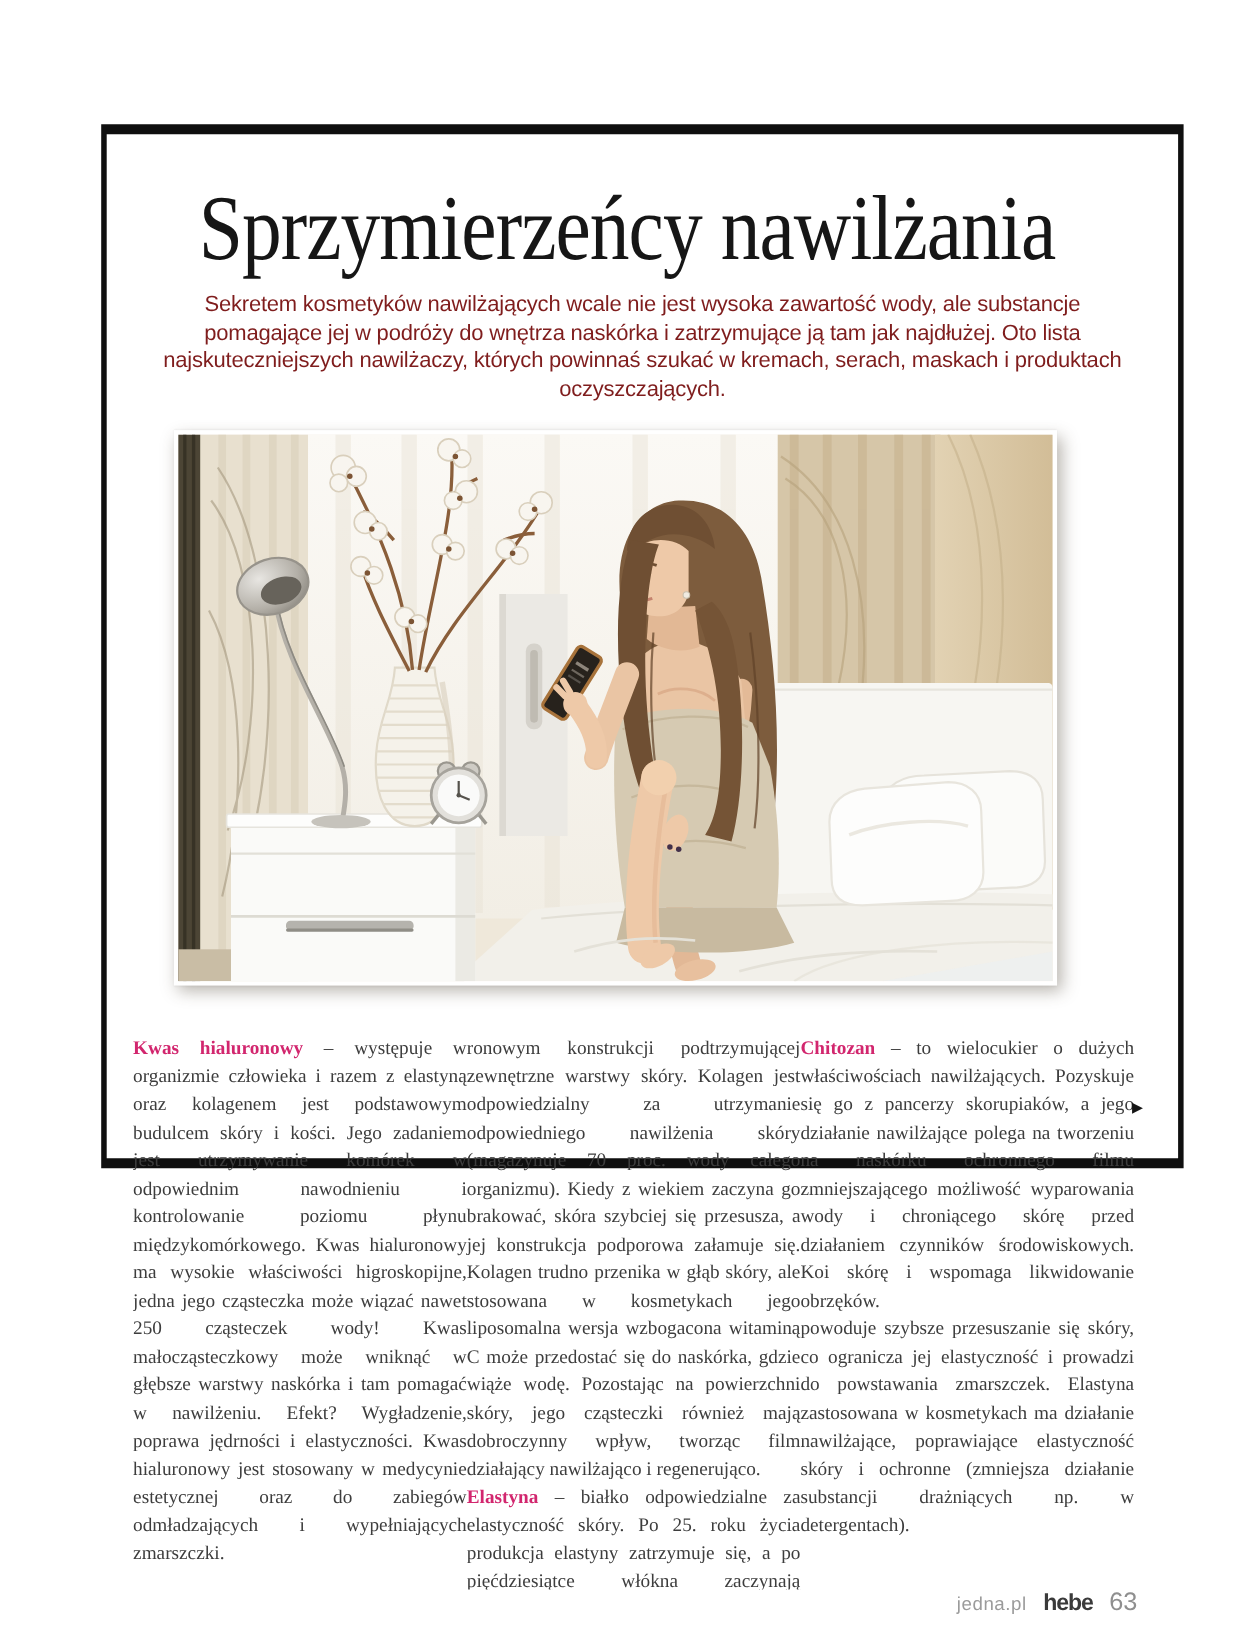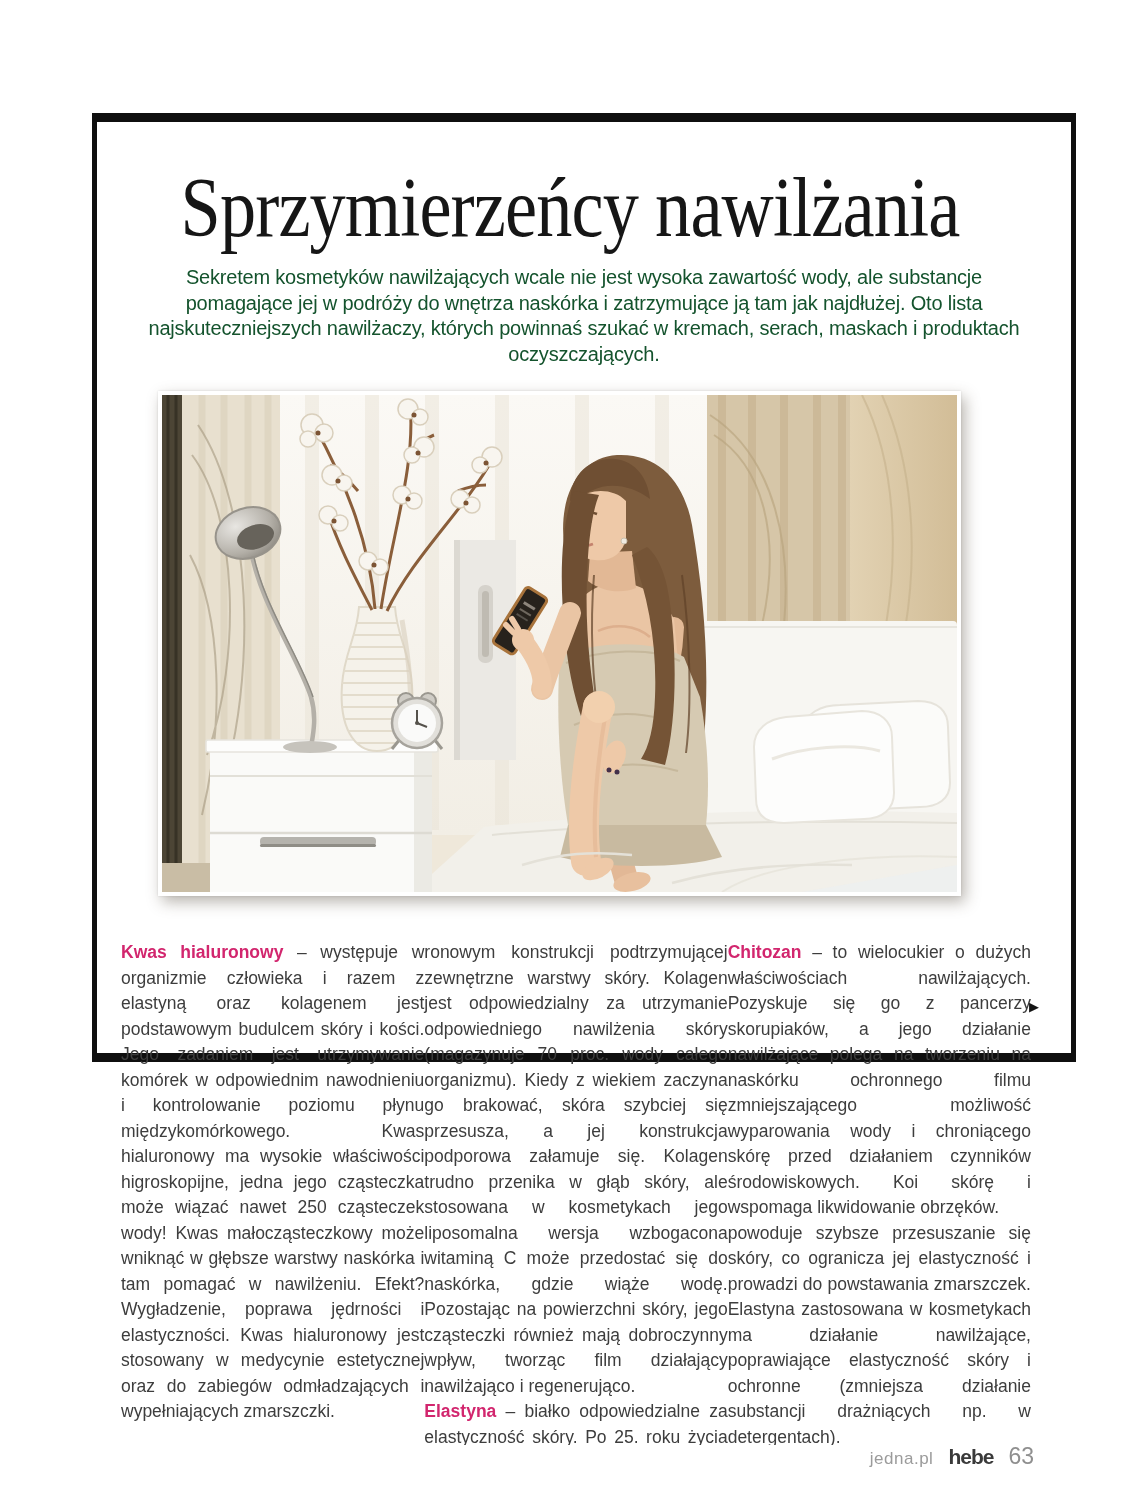--- a/index.html
+++ b/index.html
@@ -7,26 +7,26 @@
        font-family:"Liberation Sans","DejaVu Sans",sans-serif;}
   .frame{position:absolute;left:92px;top:113px;width:984px;height:949px;
          box-sizing:border-box;background:#fff;
          border:5px solid #0f0f0f;border-top-width:9px;border-bottom-width:9px;}
   .title{margin:44px 0 0 0;position:relative;left:-14px;
          font-family:"Liberation Serif","DejaVu Serif",serif;font-weight:400;
          font-size:84px;line-height:1.0;color:#161616;text-align:center;
          letter-spacing:-1px;transform:scaleX(0.86);transform-origin:50% 50%;
          white-space:nowrap;}
   .intro{width:900px;margin:15px auto 0;text-align:center;
-         font-size:20px;line-height:25.5px;color:#14532d;letter-spacing:-0.2px;}
+         font-size:20px;line-height:25.5px;color:#7f1d1d;letter-spacing:-0.2px;}
   .photo{margin:24px 0 0 61px;padding:4px;width:795px;height:497px;
          background:#fff;box-shadow:4px 6px 14px rgba(70,60,45,.38),0 0 2px rgba(0,0,0,.12);}
   .photo svg{display:block;}
   .columns{display:flex;margin:44px 0 0 24px;width:910px;height:505px;
-           overflow:hidden;}
+           overflow:hidden;font-family:Liberation Serif, serif;}
   .col{flex:1;text-align:justify;font-size:17.5px;line-height:25.5px;color:#3d3d3d;}
   .col p{margin:0;}
   .kw{color:#d2266e;font-weight:bold;}
   .kw:empty{display:none;}
   .kw::after{content:" ";}
   .cont{position:absolute;right:32px;bottom:40px;font-size:13px;color:#141414;line-height:1;}
   .footer{position:absolute;top:1443px;right:104px;display:flex;align-items:baseline;gap:15px;}
   .f-site{font-size:17px;color:#9b9b9b;letter-spacing:.5px;}
   .f-logo{font-size:21px;color:#3a3a3a;font-weight:bold;letter-spacing:-1px;}
   .f-num{font-size:23px;color:#8f8f8f;}

